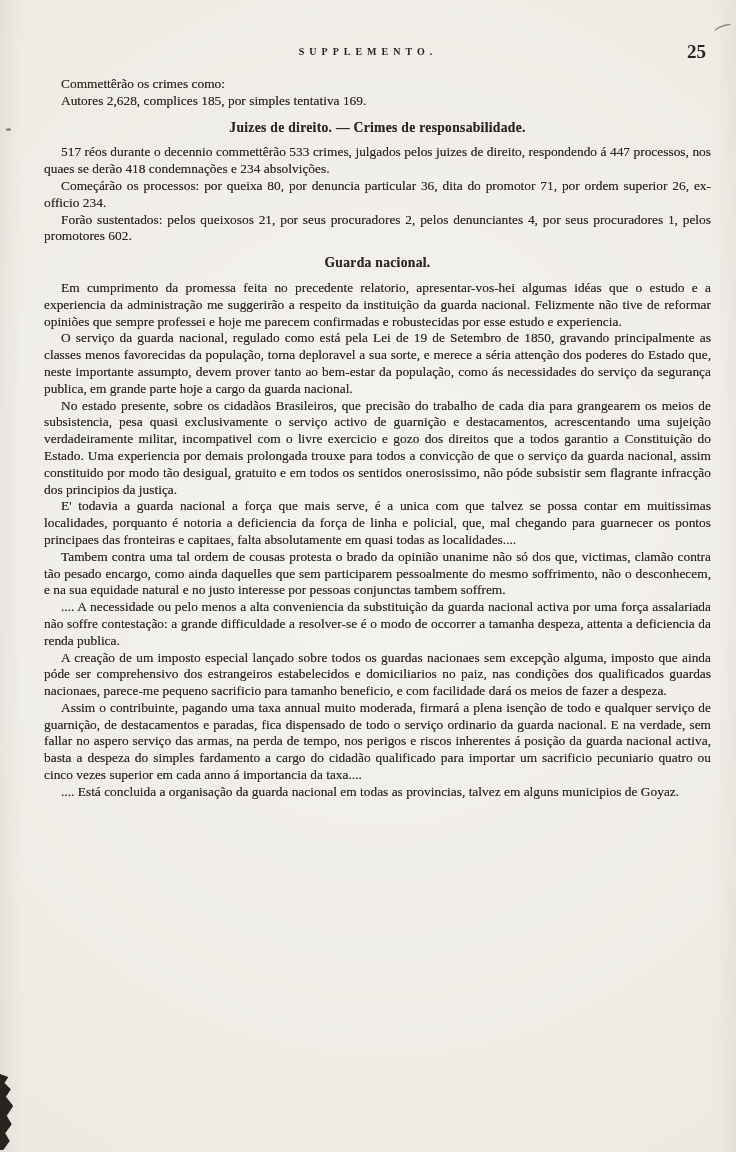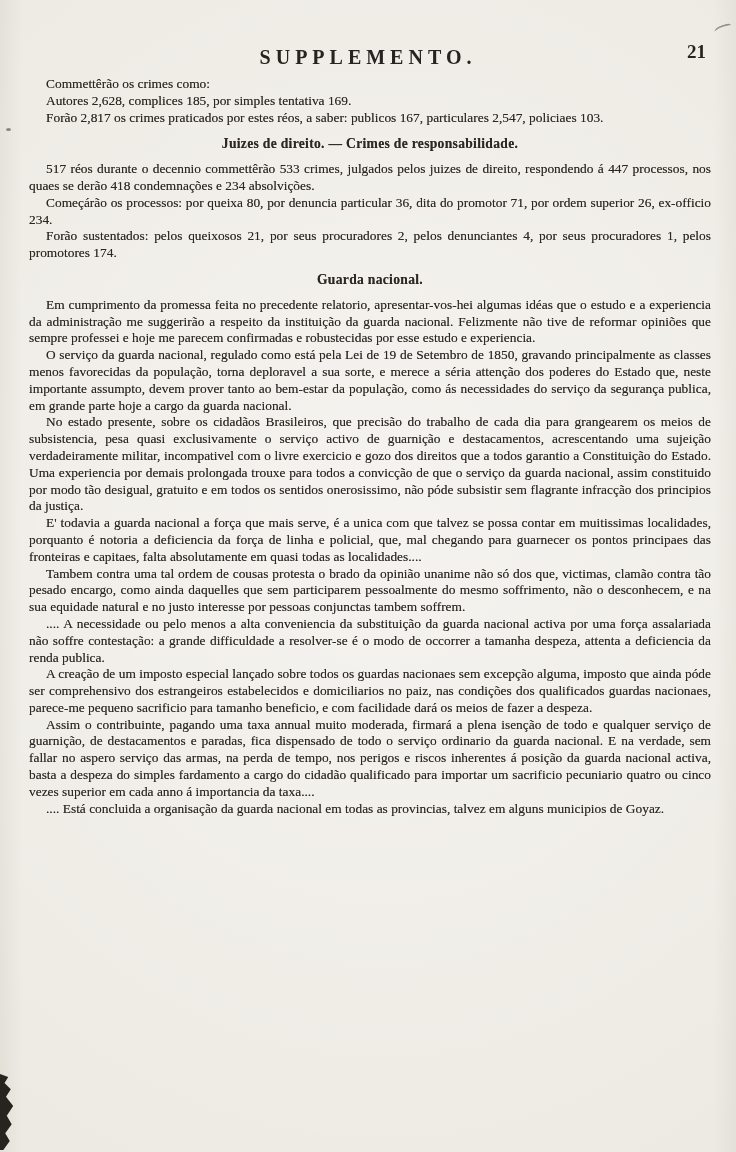--- a/index.html
+++ b/index.html
@@ -17,32 +17,32 @@
     background:
       radial-gradient(ellipse 120% 85% at 52% 45%, rgba(255,255,255,0.45), rgba(255,255,255,0) 75%),
       linear-gradient(90deg, #e2dfd7 0%, #edeae3 3%, #edeae3 97%, #e3e0d8 100%),
       #ebe8e1;
   }
   .header { position: relative; height: 70px; }
   .title {
     position: absolute; left: 0; right: 0; top: 46px;
     text-align: center;
     font-weight: 700;
-    font-size: 20px;
+    font-size: 10px;
     letter-spacing: 5px;
     color: #262320;
   }
   .pageno {
     position: absolute; right: 30px; top: 41px;
     font-weight: 700;
     font-size: 19px;
     color: #262320;
   }
   .body {
-    padding: 6px 25px 0 29px;
+    padding: 6px 25px 0 44px;
     font-size: 13.4px;
     line-height: 16.8px;
     text-align: justify;
     text-shadow: 0 0 0.5px rgba(45,40,32,0.55);
   }
   .para { margin: 0; text-indent: 17px; }
   .heading {
     margin: 10px 0 8px;
     text-align: center;
     font-weight: 700;
@@ -74,31 +74,30 @@
     opacity: 0.6;
   }
 </style>
 </head>
 <body>
 
 <div class="page">
 
   <div class="header">
     <span class="title">SUPPLEMENTO.</span>
-    <span class="pageno">21</span>
+    <span class="pageno">25</span>
   </div>
 
   <div class="body">
     <p class="para">Commettêrão os crimes como:</p>
     <p class="para">Autores 2,628, complices 185, por simples tentativa 169.</p>
-    <p class="para">Forão 2,817 os crimes praticados por estes réos, a saber: publicos 167, particulares 2,547, policiaes 103.</p>
     <h2 class="heading">Juizes de direito. — Crimes de responsabilidade.</h2>
     <p class="para">517 réos durante o decennio commettêrão 533 crimes, julgados pelos juizes de direito, respondendo á 447 processos, nos quaes se derão 418 condemnações e 234 absolvições.</p>
     <p class="para">Começárão os processos: por queixa 80, por denuncia particular 36, dita do promotor 71, por ordem superior 26, ex-officio 234.</p>
-    <p class="para">Forão sustentados: pelos queixosos 21, por seus procuradores 2, pelos denunciantes 4, por seus procuradores 1, pelos promotores 174.</p>
+    <p class="para">Forão sustentados: pelos queixosos 21, por seus procuradores 2, pelos denunciantes 4, por seus procuradores 1, pelos promotores 602.</p>
     <h2 class="heading">Guarda nacional.</h2>
     <p class="para">Em cumprimento da promessa feita no precedente relatorio, apresentar-vos-hei algumas idéas que o estudo e a experiencia da administração me suggerirão a respeito da instituição da guarda nacional. Felizmente não tive de reformar opiniões que sempre professei e hoje me parecem confirmadas e robustecidas por esse estudo e experiencia.</p>
     <p class="para">O serviço da guarda nacional, regulado como está pela Lei de 19 de Setembro de 1850, gravando principalmente as classes menos favorecidas da população, torna deploravel a sua sorte, e merece a séria attenção dos poderes do Estado que, neste importante assumpto, devem prover tanto ao bem-estar da população, como ás necessidades do serviço da segurança publica, em grande parte hoje a cargo da guarda nacional.</p>
     <p class="para">No estado presente, sobre os cidadãos Brasileiros, que precisão do trabalho de cada dia para grangearem os meios de subsistencia, pesa quasi exclusivamente o serviço activo de guarnição e destacamentos, acrescentando uma sujeição verdadeiramente militar, incompativel com o livre exercicio e gozo dos direitos que a todos garantio a Constituição do Estado. Uma experiencia por demais prolongada trouxe para todos a convicção de que o serviço da guarda nacional, assim constituido por modo tão desigual, gratuito e em todos os sentidos onerosissimo, não póde subsistir sem flagrante infracção dos principios da justiça.</p>
     <p class="para">E' todavia a guarda nacional a força que mais serve, é a unica com que talvez se possa contar em muitissimas localidades, porquanto é notoria a deficiencia da força de linha e policial, que, mal chegando para guarnecer os pontos principaes das fronteiras e capitaes, falta absolutamente em quasi todas as localidades....</p>
     <p class="para">Tambem contra uma tal ordem de cousas protesta o brado da opinião unanime não só dos que, victimas, clamão contra tão pesado encargo, como ainda daquelles que sem participarem pessoalmente do mesmo soffrimento, não o desconhecem, e na sua equidade natural e no justo interesse por pessoas conjunctas tambem soffrem.</p>
     <p class="para">.... A necessidade ou pelo menos a alta conveniencia da substituição da guarda nacional activa por uma força assalariada não soffre contestação: a grande difficuldade a resolver-se é o modo de occorrer a tamanha despeza, attenta a deficiencia da renda publica.</p>
     <p class="para">A creação de um imposto especial lançado sobre todos os guardas nacionaes sem excepção alguma, imposto que ainda póde ser comprehensivo dos estrangeiros estabelecidos e domiciliarios no paiz, nas condições dos qualificados guardas nacionaes, parece-me pequeno sacrificio para tamanho beneficio, e com facilidade dará os meios de fazer a despeza.</p>
     <p class="para">Assim o contribuinte, pagando uma taxa annual muito moderada, firmará a plena isenção de todo e qualquer serviço de guarnição, de destacamentos e paradas, fica dispensado de todo o serviço ordinario da guarda nacional. E na verdade, sem fallar no aspero serviço das armas, na perda de tempo, nos perigos e riscos inherentes á posição da guarda nacional activa, basta a despeza do simples fardamento a cargo do cidadão qualificado para importar um sacrificio pecuniario quatro ou cinco vezes superior em cada anno á importancia da taxa....</p>
     <p class="para">.... Está concluida a organisação da guarda nacional em todas as provincias, talvez em alguns municipios de Goyaz.</p>

